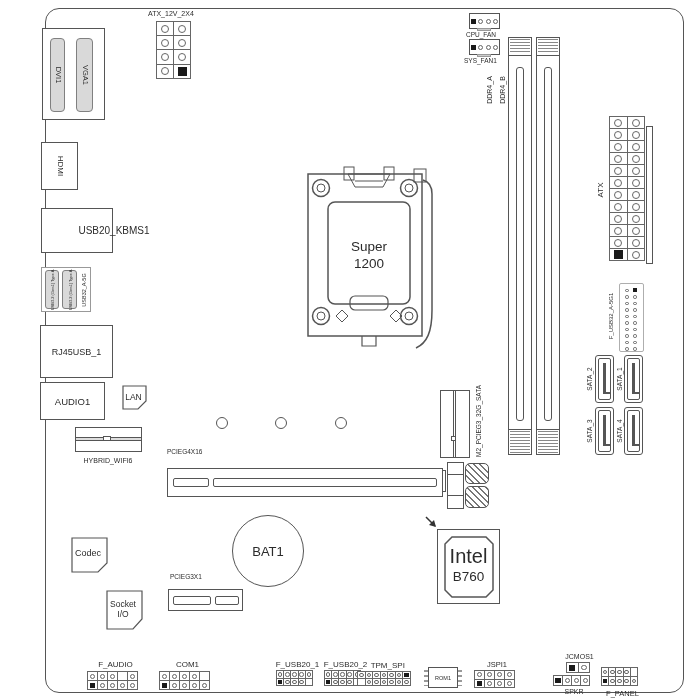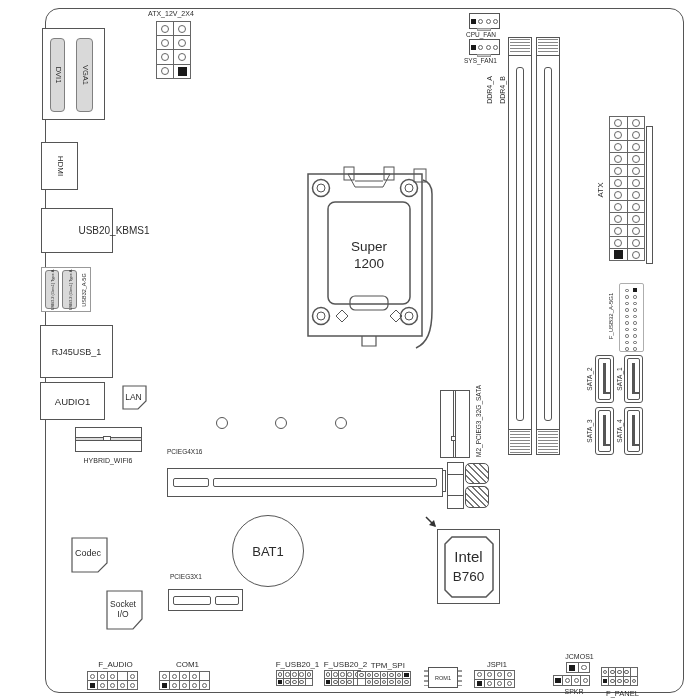--- a/index.html
+++ b/index.html
@@ -206,21 +206,21 @@
   <div class="hl" style="left:123px;top:614px;font-size:8.5px;">I/O</div>
 
   <div class="box" style="left:437px;top:529px;width:63px;height:75px;"></div>
   <svg class="abs" style="left:437px;top:529px;" width="63" height="75" viewBox="0 0 63 75">
     <polygon points="15,8 49,8 56,15 56,61 49,68 15,68 8,61 8,15" fill="#fff" stroke="#555" stroke-width="1.5"></polygon>
   </svg>
   <svg class="abs" style="left:423px;top:514px;" width="18" height="18" viewBox="0 0 18 18">
     <path d="M3,3 L12,12" stroke="#333" stroke-width="1.5" fill="none"></path>
     <polygon points="13,13 6,11 11,6" fill="#333"></polygon>
   </svg>
-  <div class="hl" style="left:468.5px;top:556px;font-size:15px;">Intel</div>
+  <div class="hl" style="left:468.5px;top:556px;font-size:20px;">Intel</div>
   <div class="hl" style="left:468.5px;top:576px;font-size:13.5px;">B760</div>
 
   <div class="box" style="left:428px;top:667px;width:30px;height:21px;"></div>
   <div class="stub" style="left:424px;top:670px;width:4px;height:16px;"></div>
   <div class="stub" style="left:458px;top:670px;width:4px;height:16px;"></div>
   <div class="hl" style="left:443px;top:677.5px;font-size:5.5px;">ROM1</div>
 
 <div class="hdr" style="left: 157px; top: 22px;">
       <div class="prow">
         <span class="pcell" style="width: 18px; height: 15.2px;">

